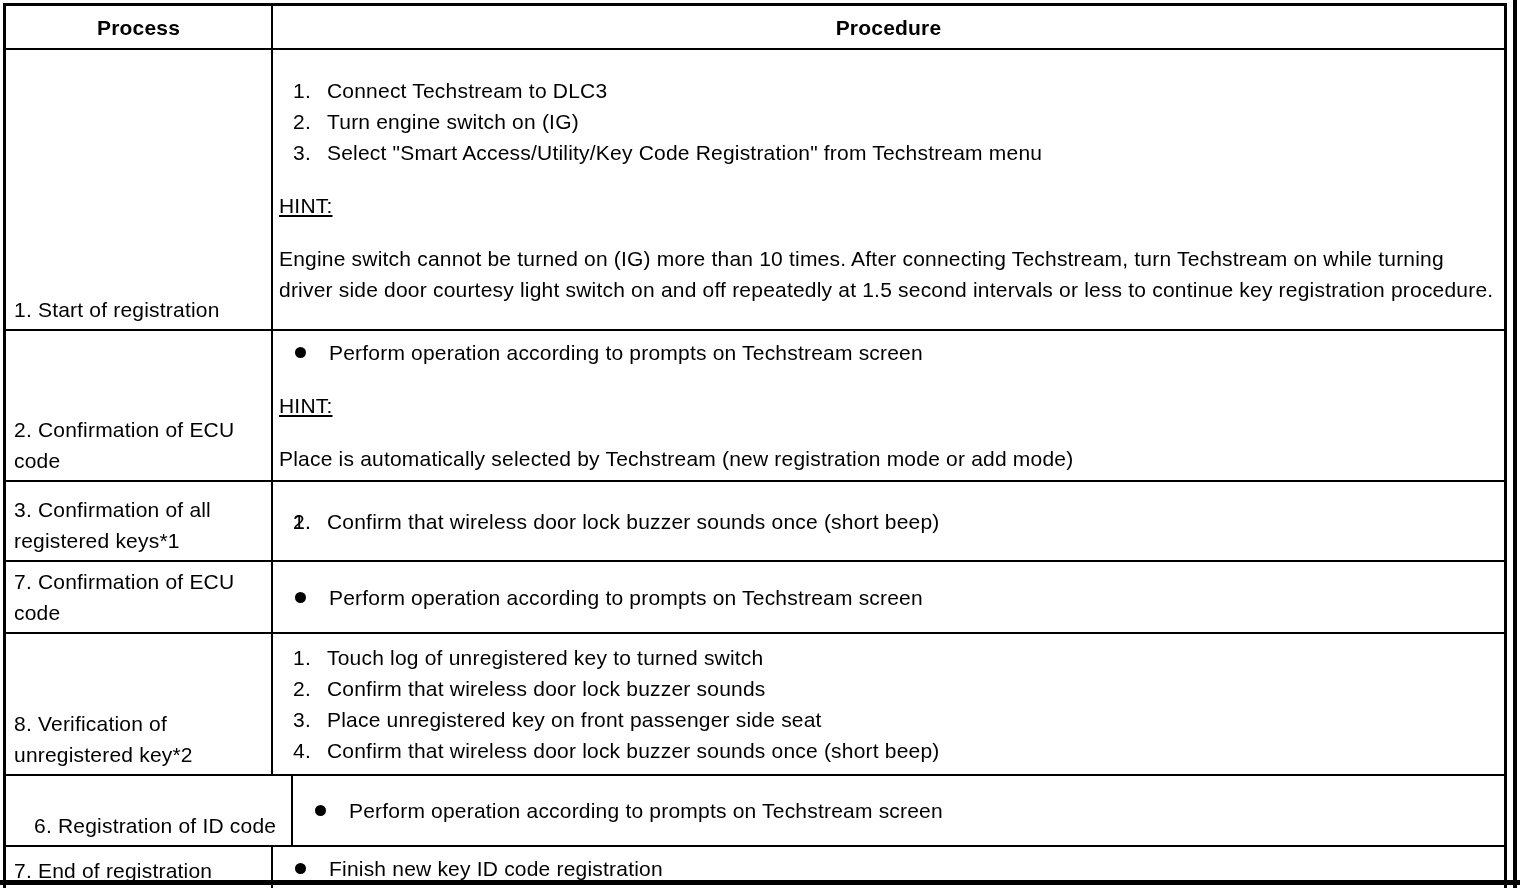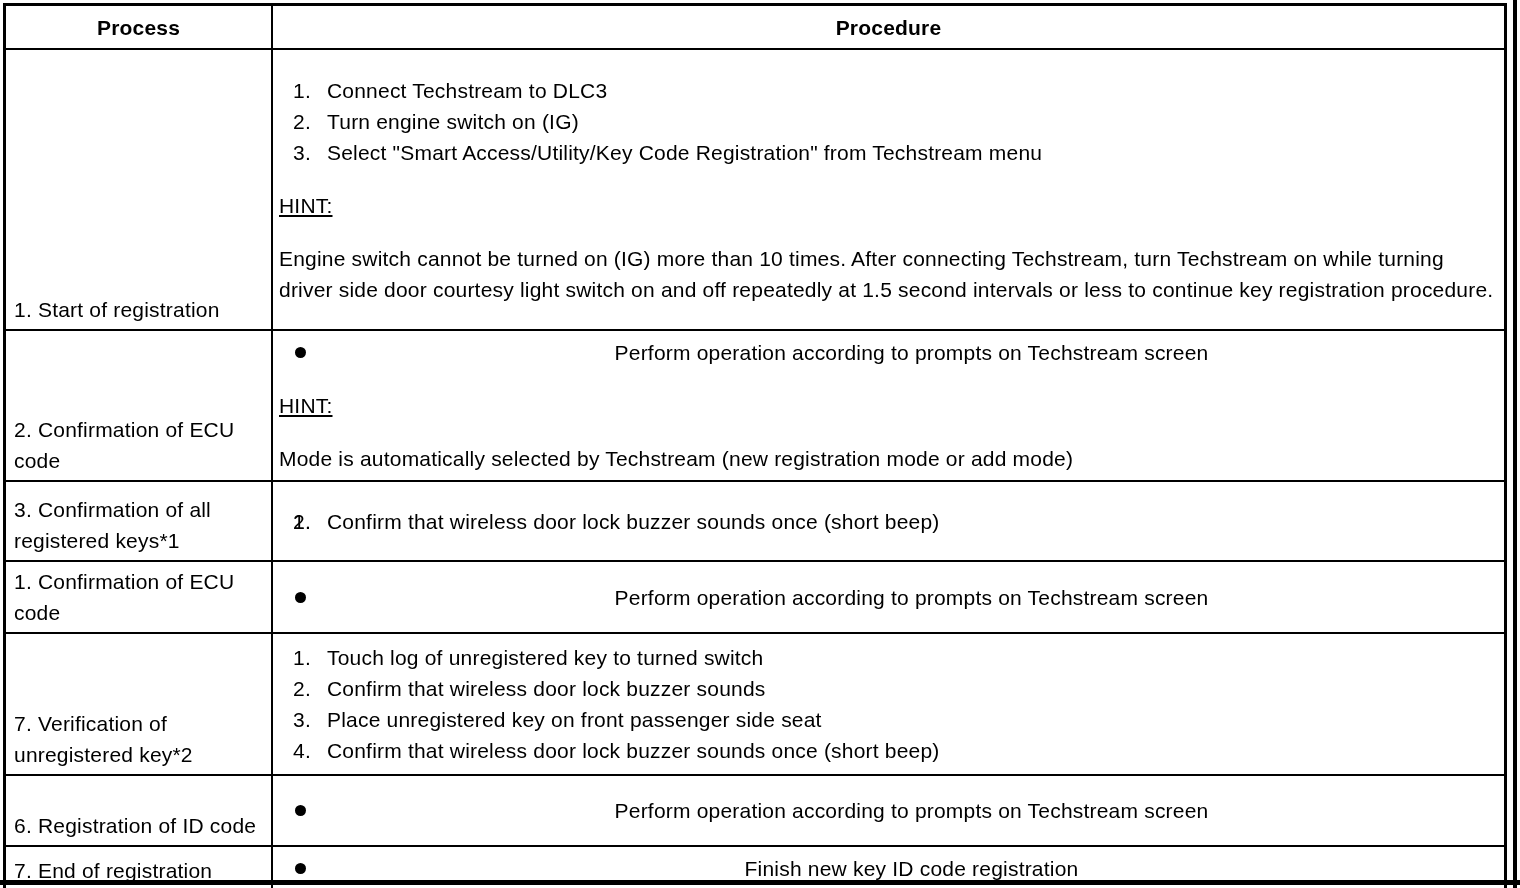--- a/index.html
+++ b/index.html
@@ -30,21 +30,21 @@
   .trow { display: flex; border-top: 2px solid #000; align-items: stretch; }
   .trow:first-child { border-top: none; }
 
   
   .doc-table > :nth-child(1) { min-height: 42px; }
   .doc-table > :nth-child(2) { min-height: 281px; }
   .doc-table > :nth-child(3) { min-height: 148px; }
   .doc-table > :nth-child(4) { min-height: 80px; }
   .doc-table > :nth-child(5) { min-height: 70px; }
   .doc-table > :nth-child(6) { min-height: 142px; }
-  .doc-table > :nth-child(7) { min-height: 71px; }
+  .doc-table > :nth-child(7) { min-height: 71px; padding-left: 20px; }
   .doc-table > :nth-child(8) { min-height: 40px; }
 
   .cell-process {
     flex: 0 0 267px;
     width: 267px;
     border-right: 2px solid #000;
     display: flex;
     flex-direction: column;
     justify-content: flex-end;
     padding: 4px 6px 4px 8px;
@@ -62,21 +62,21 @@
     display: flex;
     align-items: center;
     justify-content: center;
     font-weight: bold;
     padding: 2px;
   }
 
   .num-item { position: relative; padding-left: 48px; }
   .num-item .num { position: absolute; left: 14px; }
 
-  .bullet-line { position: relative; padding-left: 50px; text-align: center; }
+  .bullet-line { position: relative; padding-left: 50px; }
   .bullet-dot {
     position: absolute;
     left: 16px; top: 10px;
     width: 11px; height: 11px;
     border-radius: 50%;
     background: #000;
   }
 
   .hint-label { margin: 22px 0; text-decoration: underline; }
   .para { max-width: 1218px; }
@@ -109,45 +109,45 @@
           <div class="para">Engine switch cannot be turned on (IG) more than 10 times. After connecting Techstream, turn Techstream on while turning driver side door courtesy light switch on and off repeatedly at 1.5 second intervals or less to continue key registration procedure.</div>
         </div>
       </div>
       <div class="trow">
         <div class="cell-process">
           <span>2. Confirmation of ECU code</span>
         </div>
         <div class="cell-procedure">
           <div class="bullet-line"><span class="bullet-dot"></span><span>Perform operation according to prompts on Techstream screen</span></div>
           <div class="hint-label">HINT:</div>
-          <div class="para">Mode is automatically selected by Techstream (new registration mode or add mode)</div>
+          <div class="para">Place is automatically selected by Techstream (new registration mode or add mode)</div>
         </div>
       </div>
       <div class="trow">
         <div class="cell-process">
           <span>3. Confirmation of all registered keys*1</span>
         </div>
         <div class="cell-procedure">
           <div class="num-list">
             <div class="num-item"><span class="num">1.</span></div>
             <div class="num-item"><span class="num">2.</span><span>Confirm that wireless door lock buzzer sounds once (short beep)</span></div>
           </div>
         </div>
       </div>
       <div class="trow">
         <div class="cell-process">
-          <span>1. Confirmation of ECU code</span>
+          <span>7. Confirmation of ECU code</span>
         </div>
         <div class="cell-procedure">
           <div class="bullet-line"><span class="bullet-dot"></span><span>Perform operation according to prompts on Techstream screen</span></div>
         </div>
       </div>
       <div class="trow">
         <div class="cell-process">
-          <span>7. Verification of unregistered key*2</span>
+          <span>8. Verification of unregistered key*2</span>
         </div>
         <div class="cell-procedure">
           <div class="num-list">
             <div class="num-item"><span class="num">1.</span><span>Touch log of unregistered key to turned switch</span></div>
             <div class="num-item"><span class="num">2.</span><span>Confirm that wireless door lock buzzer sounds</span></div>
             <div class="num-item"><span class="num">3.</span><span>Place unregistered key on front passenger side seat</span></div>
             <div class="num-item"><span class="num">4.</span><span>Confirm that wireless door lock buzzer sounds once (short beep)</span></div>
           </div>
         </div>
       </div>

